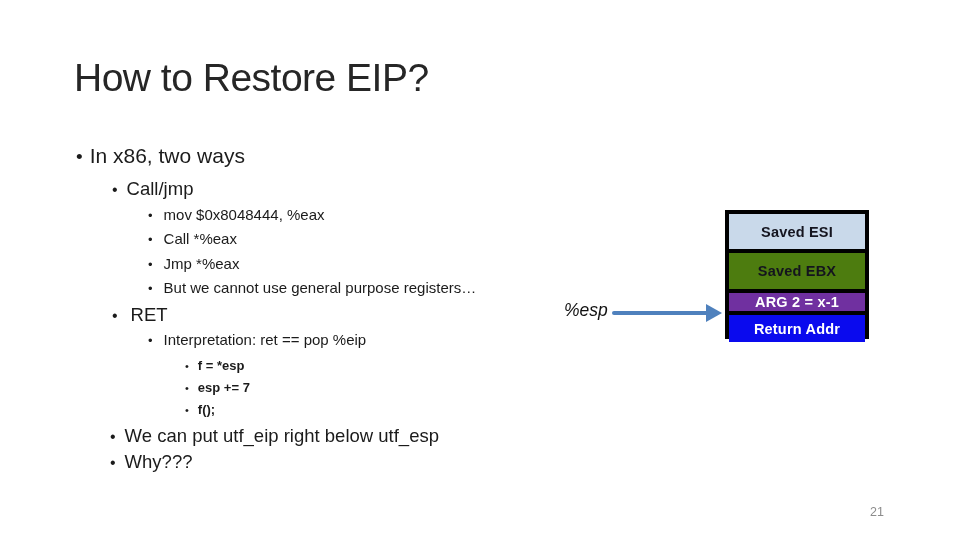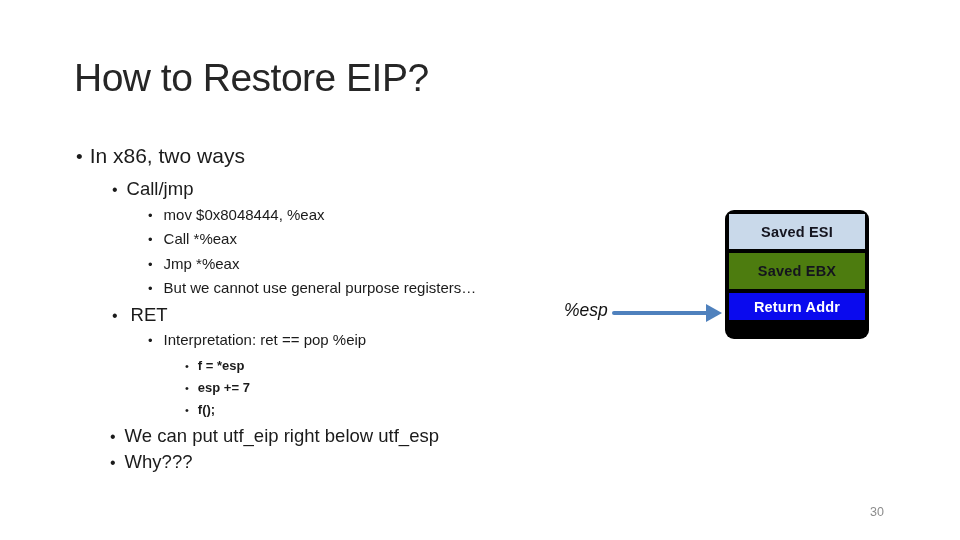--- a/index.html
+++ b/index.html
@@ -19,21 +19,21 @@
   .f4{font-size:13px;font-weight:600;}.f4 .blt{margin-right:9px;font-size:11px;font-weight:400;}
   .esp-label{position:absolute;left:564px;top:300px;font-size:17.5px;color:#111;font-style:italic;}
   .arrow-shaft{position:absolute;left:612px;top:311px;width:98px;height:4px;border-radius:2px;}
   .arrow-head{
     position:absolute;left:706px;top:304px;width:0;height:0;
     border-top:9px solid transparent;border-bottom:9px solid transparent;
     border-left-width:16px;border-left-style:solid;
   }
   .stack{
     position:absolute;left:725px;top:210px;width:144px;height:129px;
-    box-sizing:border-box;padding:4px;display:flex;flex-direction:column;gap:4px;border-radius:9px;
+    box-sizing:border-box;padding:4px;display:flex;flex-direction:column;gap:4px;
   }
   .srow{
     display:flex;align-items:center;justify-content:center;
     font-size:14.5px;font-weight:600;letter-spacing:0.2px;flex:0 0 auto;
   }
   .pagenum{position:absolute;left:870px;top:505px;font-size:12.5px;color:#8c8c8c;}
 </style>
 </head>
 <body>
 
@@ -110,20 +110,23 @@
   <div class="arrow-shaft" style="background: rgb(79, 129, 189);"></div>
   <div class="arrow-head" style="border-left-color: rgb(79, 129, 189);"></div>
 
   <div class="stack" style="background: rgb(0, 0, 0);">
     <div class="srow" style="background: rgb(201, 217, 234); color: rgb(20, 20, 30); height: 35px;">
       <span>Saved ESI</span>
     </div>
     <div class="srow" style="background: #4d7c0f; color: rgb(20, 20, 30); height: 36px;">
       <span>Saved EBX</span>
     </div>
+    <div class="srow" style="background: rgb(112, 48, 160); color: rgb(255, 255, 255); height: 18px;">
+      <span>ARG 2 = x-1</span>
+    </div>
     <div class="srow" style="background: rgb(10, 10, 238); color: rgb(255, 255, 255); height: 27px;">
       <span>Return Addr</span>
     </div>
   </div>
 
-  <div class="pagenum">30</div>
+  <div class="pagenum">21</div>
 
 </div>
 
 </body></html>

